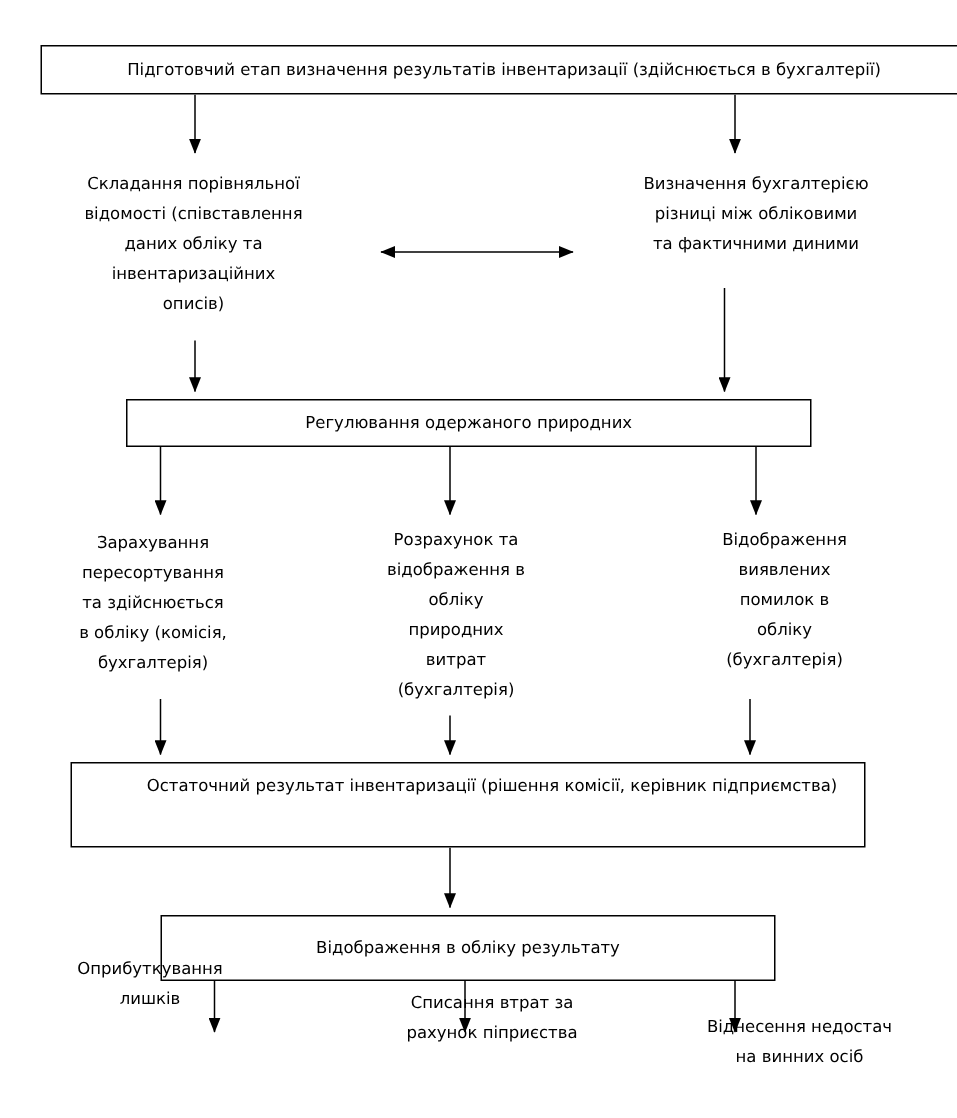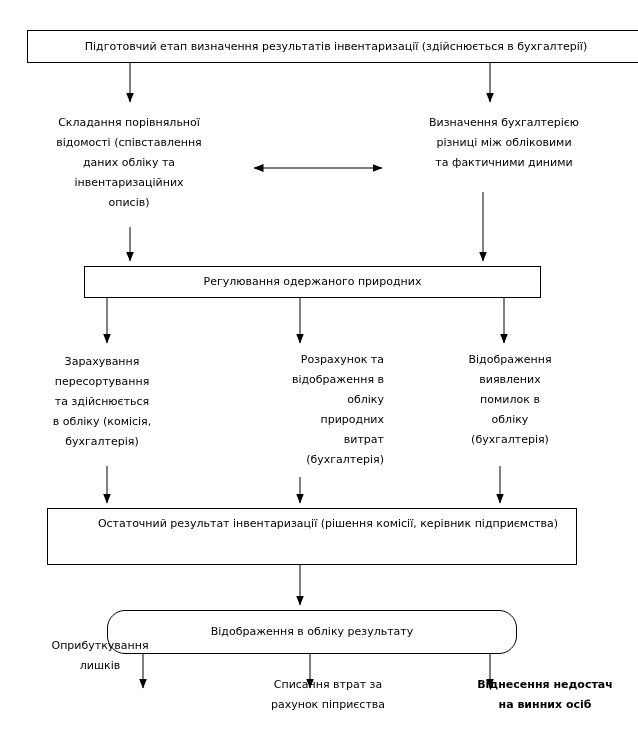--- a/index.html
+++ b/index.html
@@ -35,29 +35,29 @@
   .tb {
     position: absolute;
     text-align: center;
     font-size: 11px;
     line-height: 20px;
     white-space: pre-line;
   }
   #box-preparatory { left: 27px;  top: 30px;  width: 618px; height: 33px; }
   #box-regulation  { left: 84px;  top: 266px; width: 457px; height: 32px; }
   #box-final       { left: 47px;  top: 508px; width: 530px; height: 57px; padding-left: 32px; }
-  #box-reflection  { left: 107px; top: 610px; width: 410px; height: 44px; border-radius: 18px; }
+  #box-reflection  { left: 107px; top: 610px; width: 410px; height: 44px; }
   #tb-comparison    { left: 29px;  top: 113px; width: 200px; }
   #tb-determination { left: 404px; top: 113px; width: 200px; }
   #tb-offset        { left: 22px;  top: 352px; width: 160px; }
-  #tb-natural       { left: 224px; top: 350px; width: 160px; text-align: right; }
-  #tb-errors        { left: 430px; top: 350px; width: 160px; }
+  #tb-natural       { left: 224px; top: 350px; width: 160px; }
+  #tb-errors        { left: 443px; top: 350px; width: 160px; }
   #tb-surplus       { left: 20px;  top: 636px; width: 160px; }
-  #tb-losses        { left: 243px; top: 675px; width: 170px; }
-  #tb-shortage      { left: 453px; top: 675px; width: 184px; font-weight: bold; }
+  #tb-losses        { left: 243px; top: 659px; width: 170px; }
+  #tb-shortage      { left: 441px; top: 675px; width: 184px; }
 </style>
 </head>
 <body>
 
 <div class="stage">
 
   <svg class="arrows" viewBox="0 0 638 745" xmlns="http://www.w3.org/2000/svg">
     <defs>
       <marker id="ah" markerWidth="10" markerHeight="8" refX="9.5" refY="4" orient="auto" markerUnits="userSpaceOnUse">
         <path d="M0,0 L10,4 L0,8 Z"></path>

